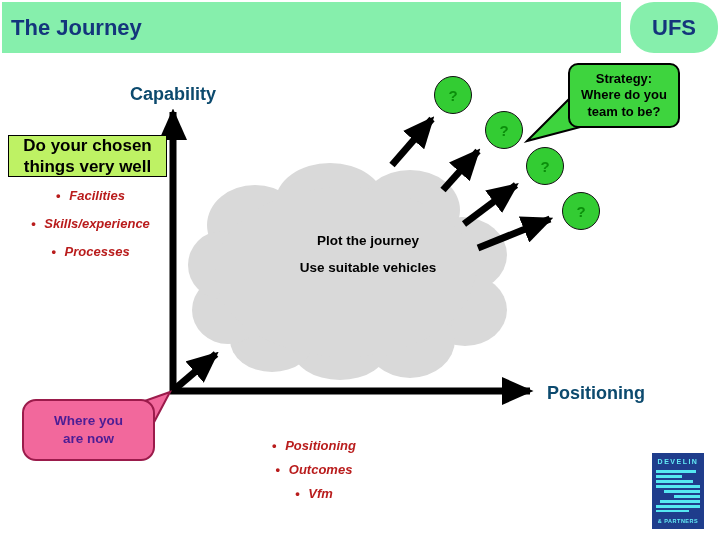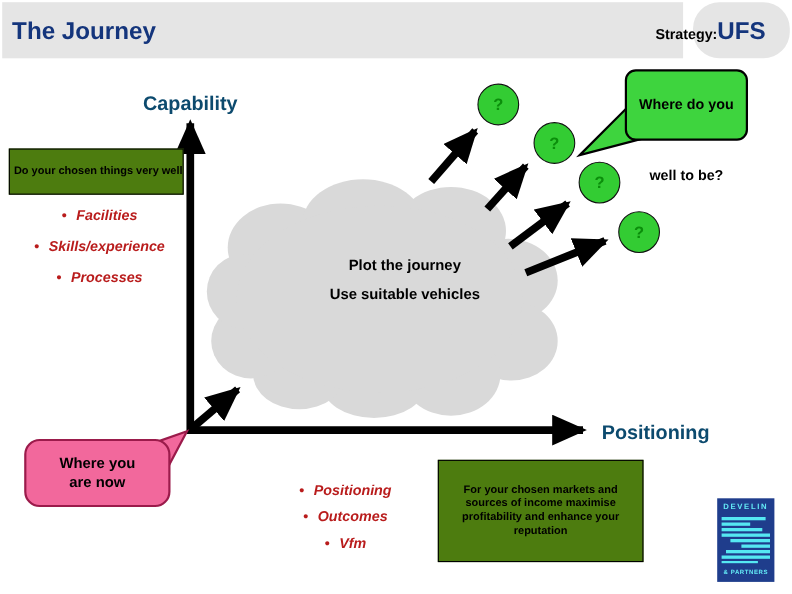--- a/index.html
+++ b/index.html
@@ -1,38 +1,38 @@
 <!DOCTYPE html>
 <html><head>
 <meta charset="utf-8">
 <style>
   html,body{margin:0;padding:0;background:#fff;}
   #slide{
     position:relative;width:720px;height:540px;background:#ffffff;
     font-family:"Liberation Sans",sans-serif;overflow:hidden;
   }
   
-  .band{position:absolute;background:#e5e5e5;}
+  .band{position:absolute;background:#86efac;}
   #title-band{left:2px;top:2px;width:619px;height:51px;display:flex;align-items:center;}
   #title-band .t{color:#14357C;font-size:22px;font-weight:bold;padding-left:9px;}
   #brand-band{left:630px;top:2px;width:88px;height:51px;display:flex;align-items:center;justify-content:center;border-radius:24px;}
   #brand-band .t{color:#14357C;font-size:22px;font-weight:bold;}
 
   
   #diagram-svg{position:absolute;left:0;top:0;width:720px;height:540px;}
 
   
   .axis-label{position:absolute;color:#0c4a6e;font-size:18px;font-weight:bold;}
   #capability-label{left:130px;top:84px;}
   #positioning-label{left:547px;top:383px;}
 
   
-  .cyanbox{position:absolute;background:#4d7c0f;border:1.5px solid #000;
+  .cyanbox{position:absolute;background:#bef264;border:1.5px solid #000;
     display:flex;align-items:center;justify-content:flex-end;text-align:center;
-    font-size:10px;font-weight:bold;color:#000;line-height:1.25;}
+    font-size:17px;font-weight:bold;color:#000;line-height:1.25;}
   #chosen-box{left:8px;top:135px;width:157px;height:40px;}
   #markets-box{left:398px;top:418px;width:187px;height:93px;padding:2px 3px;box-sizing:border-box;}
 
   
   .bullets{position:absolute;text-align:center;font-size:13px;font-weight:bold;font-style:italic;color:#b91c1c;}
   #capability-bullets{left:8px;top:188px;width:165px;}
   #capability-bullets .bi{margin-bottom:13px;}
   #positioning-bullets{left:244px;top:438px;width:140px;}
   #positioning-bullets .bi{margin-bottom:9px;}
   .bi .bdot{font-style:normal;margin-right:5px;}
@@ -49,25 +49,25 @@
     color:#0B8E0B;font-size:15px;font-weight:bold;}
   #q1{left:434px;top:76px;}
   #q2{left:485px;top:111px;}
   #q3{left:526px;top:147px;}
   #q4{left:562px;top:192px;}
 
   
   #strategy-callout{position:absolute;left:568px;top:63px;width:112px;height:65px;
     background:#3ED43E;border:2px solid #000;border-radius:10px;box-sizing:border-box;
     display:flex;flex-direction:column;align-items:center;justify-content:center;
-    font-size:13px;font-weight:bold;color:#000;line-height:1.28;text-align:center;gap:48px;}
+    font-size:13px;font-weight:bold;color:#000;line-height:1.28;text-align:center;}
   #now-callout{position:absolute;left:22px;top:399px;width:133px;height:62px;
     background:#F2689C;border:2px solid #9B1B4B;border-radius:14px;box-sizing:border-box;
     display:flex;flex-direction:column;align-items:center;justify-content:center;
-    font-size:13.5px;font-weight:bold;color:#000000;line-height:1.35;text-align:center;}
+    font-size:13.5px;font-weight:bold;color:#4c1d95;line-height:1.35;text-align:center;}
 
   
   #logo{position:absolute;left:652px;top:453px;width:52px;height:76px;background:#1F3D8C;
     display:flex;flex-direction:column;justify-content:space-between;
     padding:5px 4px;box-sizing:border-box;}
   #logo .lg-top{color:#63E9F5;font-size:7px;font-weight:bold;letter-spacing:1.5px;text-align:center;}
   #logo .lg-bottom{color:#63E9F5;font-size:5.5px;font-weight:bold;letter-spacing:0.5px;text-align:center;}
   #logo .stripes{flex:1;display:flex;flex-direction:column;justify-content:space-evenly;margin:3px 0;}
   #logo .stripes div{height:2.5px;background:#55E8F2;}
   .s1{margin-right:8%;} .s2{margin-right:40%;} .s3{margin-right:15%;}
@@ -158,21 +158,21 @@
   <div id="q3" class="qcircle">
     <span>?</span>
   </div>
   <div id="q4" class="qcircle">
     <span>?</span>
   </div>
 
   <div id="strategy-callout">
     <div>Strategy:</div>
     <div>Where do you</div>
-    <div>well to be?</div>
+    <div>team to be?</div>
   </div>
 
   <div id="now-callout">
     <div>Where you</div>
     <div>are now</div>
   </div>
 
   <div id="positioning-bullets" class="bullets">
     <div class="bi">
       <span class="bdot">•</span>
@@ -181,23 +181,20 @@
     <div class="bi">
       <span class="bdot">•</span>
       <span>Outcomes</span>
     </div>
     <div class="bi">
       <span class="bdot">•</span>
       <span>Vfm</span>
     </div>
   </div>
 
-  <div id="markets-box" class="cyanbox">
-    <span>For your chosen markets and sources of income maximise profitability and enhance your reputation</span>
-  </div>
 
   <div id="logo">
     <div class="lg-top">DEVELIN</div>
     <div class="stripes">
       <div class="s1"></div>
         <div class="s2"></div>
         <div class="s3"></div>
       <div class="s4"></div>
         <div class="s5"></div>
         <div class="s6"></div>

